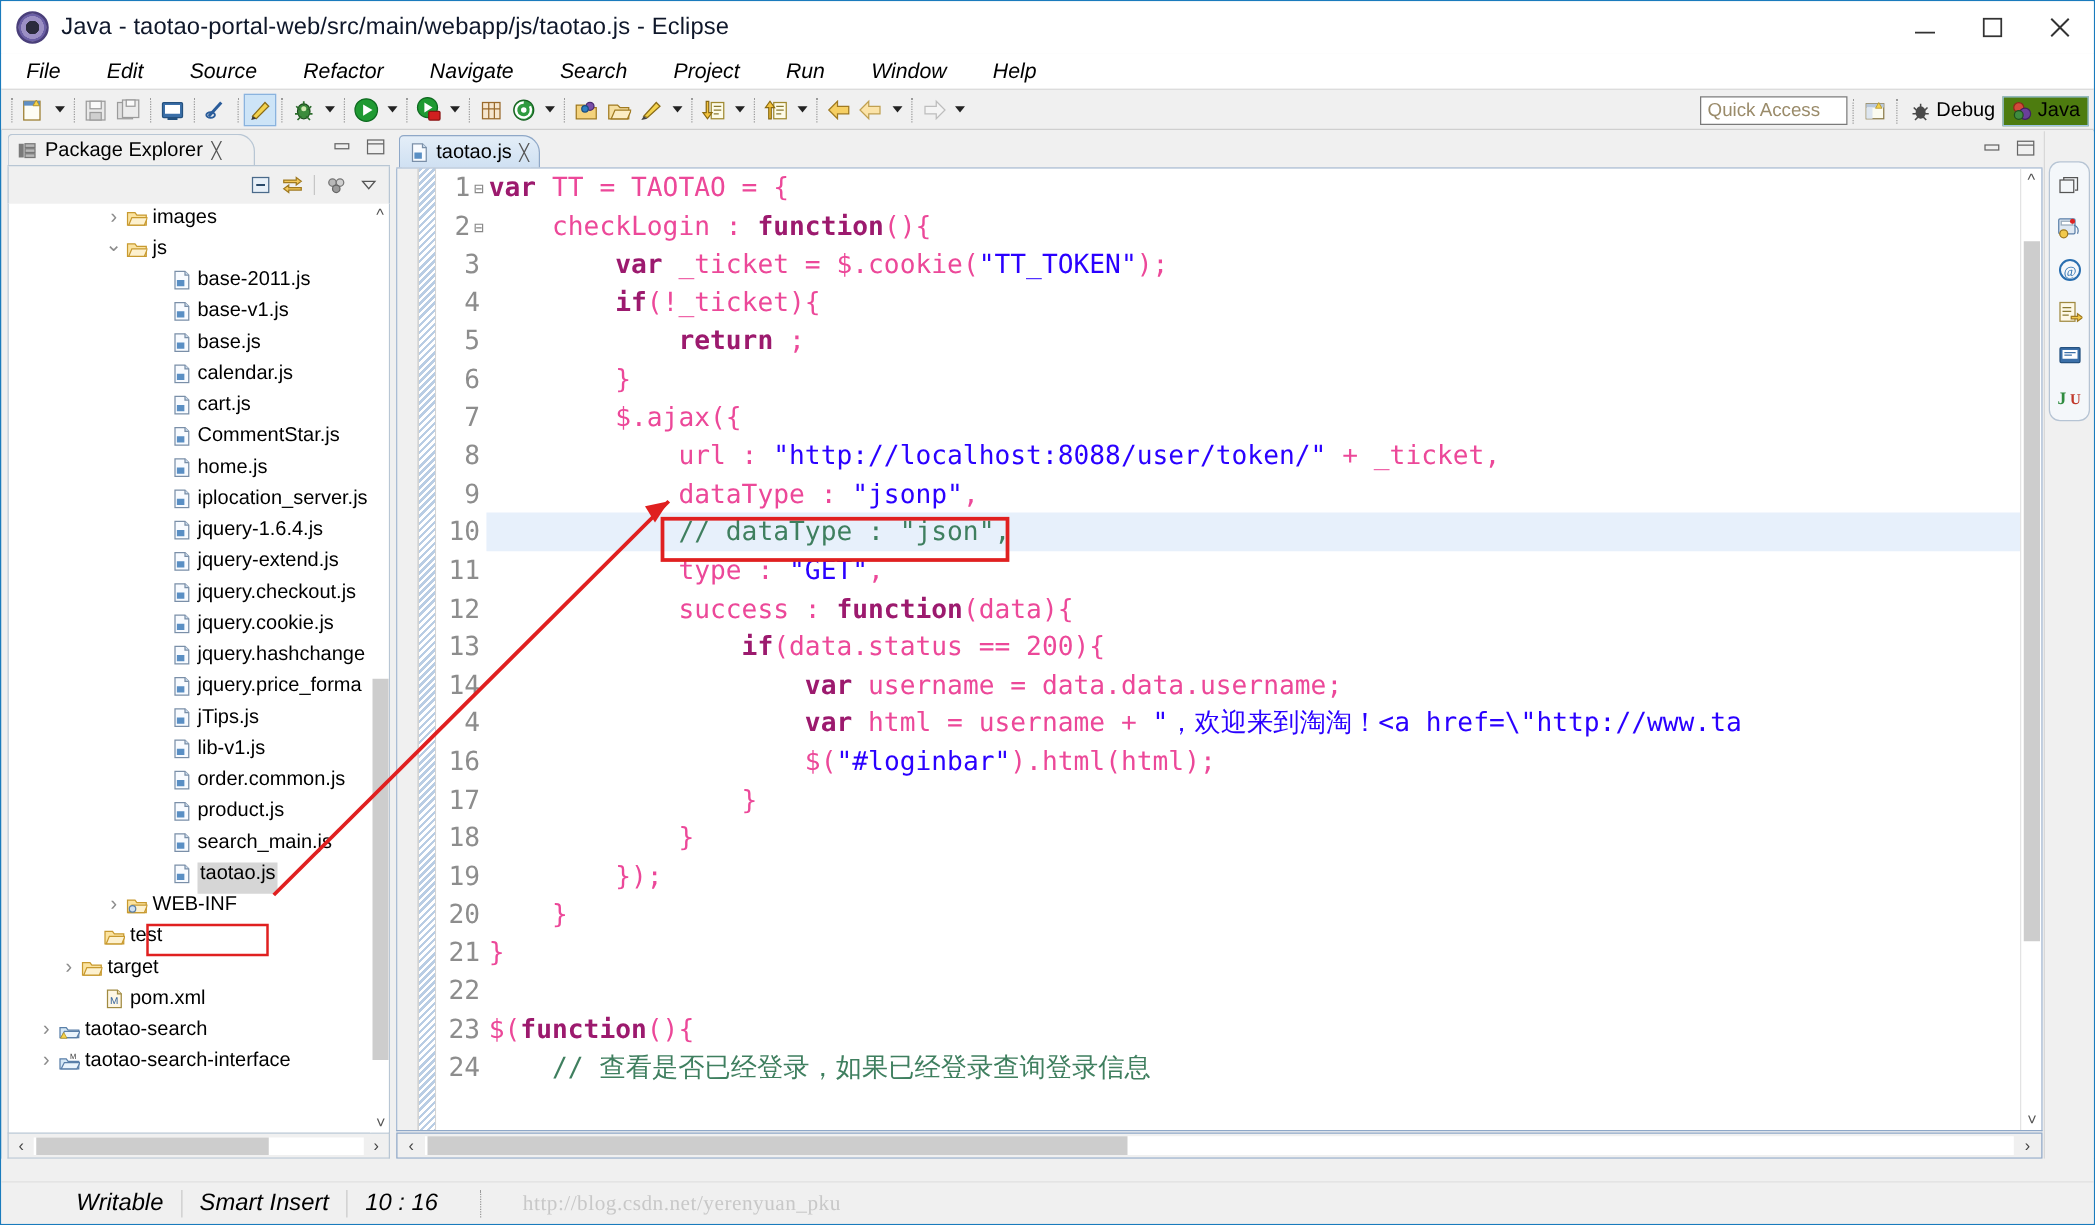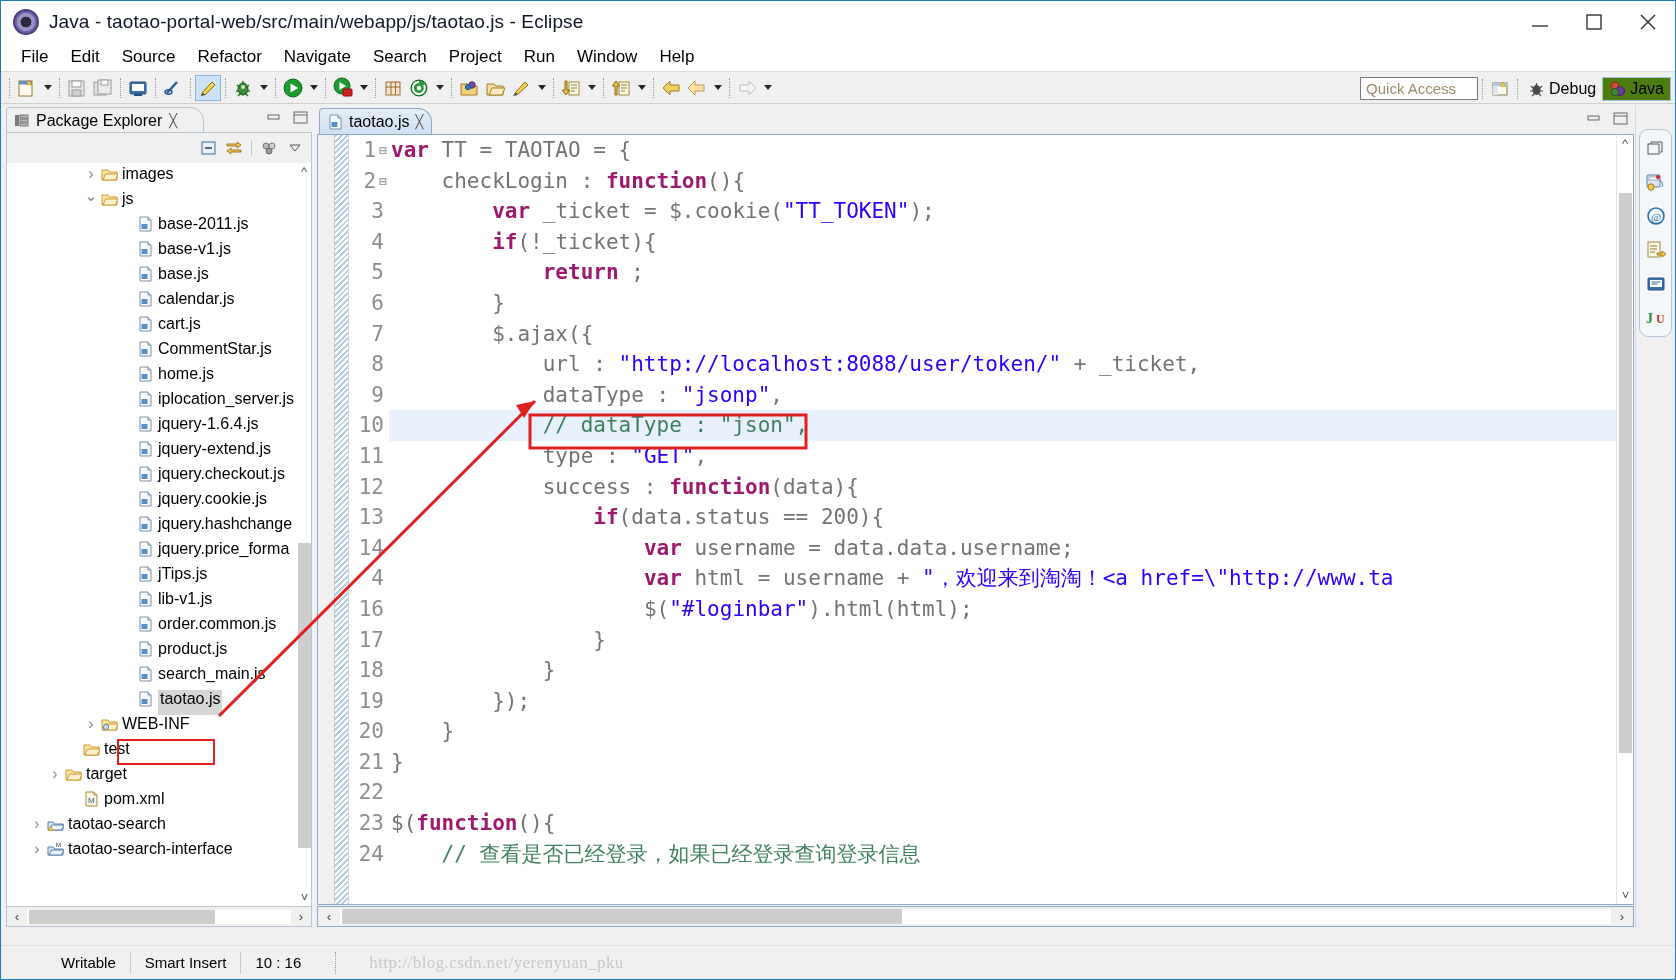--- a/index.html
+++ b/index.html
@@ -23,21 +23,21 @@
                     border:2px solid #4a3f7a; }
   .title-text { font-size:19px; color:#0f172a; letter-spacing:.1px; }
   .win-btns { position:absolute; right:0; top:0; height:42px; display:flex; }
   .win-btn { width:54px; height:42px; display:flex; align-items:center; justify-content:center;
              font-size:17px; color:#333; }
   .win-btn.close { font-size:22px; }
   .win-btn svg { display:block; }
 
   
   .menubar { height:28px; background:#fff; display:flex; align-items:center;
-             padding-left:9px; gap:0px; }
+             padding-left:9px; gap:15px;font-style:italic; }
   .menu-item { padding:2px 11px; font-size:17px; color:#000; }
 
   
   .toolbar { height:33px; background:#f0f0f0; display:flex; align-items:center;
              border-top:1px solid #dcdcdc; border-bottom:1px solid #cfcfcf;
              padding-left:4px; position:relative; }
   .tb-sep { width:1px; height:20px; margin:0 4px;
             border-left:1px dotted #9a9a9a; }
   .tb-ico { width:26px; height:26px; display:flex; align-items:center; justify-content:center;
             position:relative; }
@@ -124,42 +124,42 @@
                             color:#555; font-size:13px;}
   .ed-vsb .thumb { position:absolute; left:2px; width:13px; top:58px; height:560px; background:#cdcdcd; }
   .ln { height:30.6px; line-height:30.6px; white-space:pre; padding-left:2px; }
   .ln.hl { background:#e7f0fb; }
   .gl { height:30.6px; line-height:30.6px; }
   .gl.f::after { content:"\229F"; font-size:13px; color:#888; position:relative; left:3px; top:-2px;}
 
   .kw { color:#9c1a6e; font-weight:bold; }
   .str { color:#2a00ff; }
   .cm { color:#3f7f5f; }
-  .pl { color:#737373;margin-top:48px; }
+  .pl { color:#ec4899;margin-top:48px; }
 
   .ed-hsb { position:absolute; left:0; right:0; bottom:0; height:21px; background:#f0f0f0;
             border:1px solid #8fa8c8; display:flex; align-items:center; }
   .ed-hsb .lf,.ed-hsb .rt { width:22px; text-align:center; color:#444; font-size:13px; }
   .ed-hsb .track { flex:1; height:15px; position:relative; background:#fff; }
   .ed-hsb .thumb { position:absolute; left:2px; top:0; width:560px; height:15px; background:#cdcdcd; }
 
   
   .rightbar { position:absolute; right:0; top:0; width:40px; bottom:0; background:#f0f0f0;
               border-left:1px solid #d8d8d8;}
   .rb-group { margin:24px 3px 0 3px; border:1px solid #b6c4d4; border-radius:9px;
               background:#f4f7fa; padding:6px 0; display:flex; flex-direction:column;
               align-items:center; gap:10px; }
   .rb-ico { width:26px;height:24px; display:flex;align-items:center;justify-content:center; }
 
   
   .statusbar { position:absolute; left:0; right:0; bottom:0; height:52px; background:#f0f0f0; }
   .sb-inner { position:absolute; left:0; right:0; bottom:0; height:34px; display:flex;
               align-items:center; border-top:1px solid #dfdfdf;}
-  .sb-cell { padding:0 14px; font-size:15px; border-left:1px solid #c9c9c9; height:22px;
-             display:flex; align-items:center; }
+  .sb-cell { padding:0 14px; font-size:19px; border-left:1px solid #c9c9c9; height:22px;
+             display:flex; align-items:center;font-style:italic; }
   .sb-cell.first { border-left:none; margin-left:46px;}
   .sb-dots { width:8px; height:22px; border-left:1px dotted #9a9a9a; margin-left:20px;}
   .watermark { margin-left:26px; color:#c8c8c8; font-family:"Liberation Serif", serif;
                font-size:17px; letter-spacing:.4px; }
 
   
   .overlay { position:absolute; inset:0; pointer-events:none; }
 </style>
 </head>
 <body>

